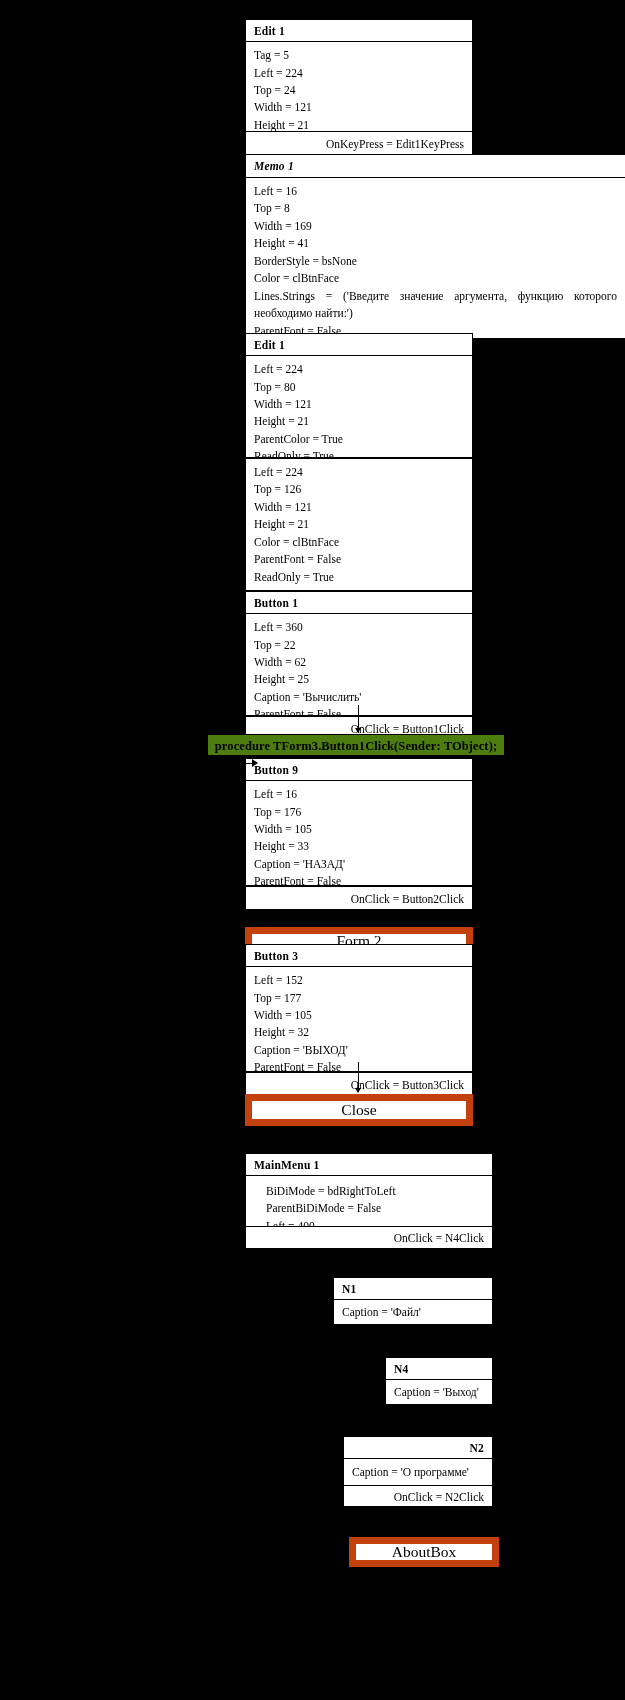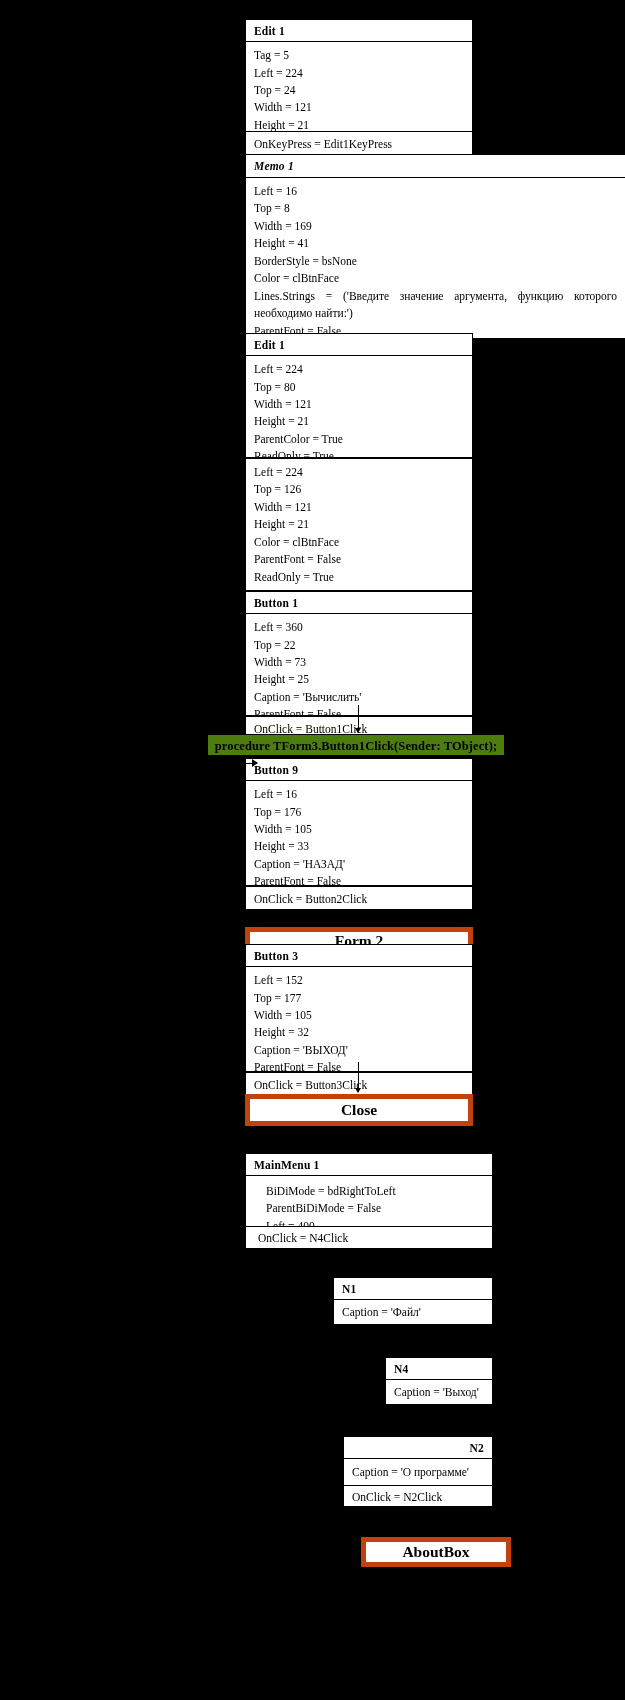--- a/index.html
+++ b/index.html
@@ -54,42 +54,43 @@
     white-space: normal;
     text-align: justify;
     text-align-last: left;
   }
   .box-foot {
     border-top: 1px solid #000000;
     padding: 5px 8px 6px 8px;
     font-size: 11.5px;
     line-height: 1.5;
     white-space: nowrap;
+    text-align: right;
   }
   
   .proc-box {
     position: absolute;
     background: #4d7c0f;
     border: 1px solid #000000;
     box-sizing: border-box;
     font-weight: bold;
     font-size: 12.5px;
     text-align: center;
     padding: 4px 6px 4px 6px;
     white-space: nowrap;
     letter-spacing: 0.1px;
     z-index: 40;
   }
   
   .label-box {
     position: absolute;
     background: #ffffff;
-    border: 5px solid #c2410c;
+    border: 7px solid #c2410c;
     box-sizing: border-box;
-    font-weight: bold;
+    font-weight: normal;
     font-size: 15.5px;
     text-align: center;
     display: flex;
     align-items: center;
     justify-content: center;
     white-space: nowrap;
   }
   
   .conn {
     position: absolute;
@@ -176,21 +177,21 @@
       <div class="row">ReadOnly = True</div>
 
     </div>
   </div>
 
   <div class="box" style="left:245px; top:591px; width:228px; height:125px;">
     <div class="box-title">Button 1</div>
     <div class="box-body">
       <div class="row">Left = 360</div>
       <div class="row">Top = 22</div>
-      <div class="row">Width = 73</div>
+      <div class="row">Width = 62</div>
       <div class="row">Height = 25</div>
       <div class="row">Caption = 'Вычислить'</div>
       <div class="row">ParentFont = False</div>
 
     </div>
   </div>
   <div class="box" style="left:245px; top:716px; width:228px; height:24px;">
     <div class="box-foot" style="border-top:none; padding-top:4px;">OnClick = Button1Click</div>
   </div>
 
@@ -281,15 +282,15 @@
   </div>
   <div class="box" style="left:343px; top:1458px; width:150px; height:28px;">
     <div class="box-body" style="padding-top:5px;">
       <div class="row">Caption = 'О программе'</div>
     </div>
   </div>
   <div class="box" style="left:343px; top:1485px; width:150px; height:22px;">
     <div class="box-foot" style="border-top:none; padding:3px 8px 4px 8px;">OnClick = N2Click</div>
   </div>
 
-  <div class="label-box" style="left:361px; top:1537px; width:150px; height:30px;">AboutBox</div>
+  <div class="label-box" style="left:349px; top:1537px; width:150px; height:30px;">AboutBox</div>
 
 </div>
 
 </body></html>

